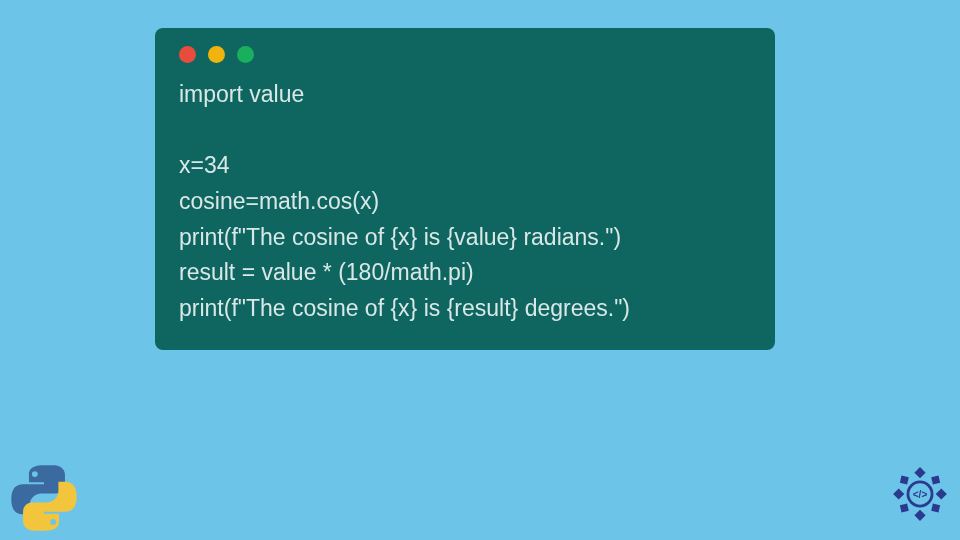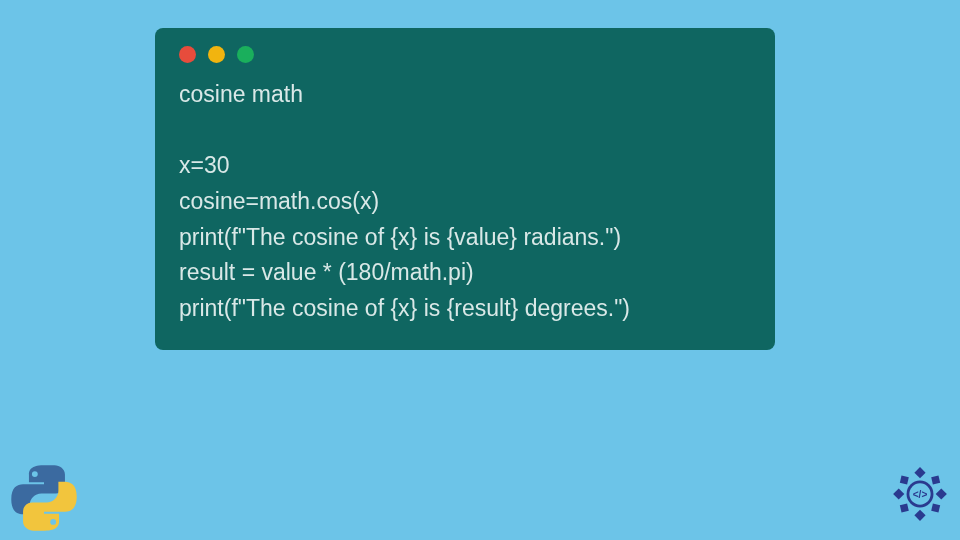--- a/index.html
+++ b/index.html
@@ -69,23 +69,23 @@
 </style>
 </head>
 <body>
 
 <div class="code-window">
   <div class="dots">
     <div class="dot red"></div>
     <div class="dot amber"></div>
     <div class="dot green"></div>
   </div>
-  <div class="code"><span>cosine math</span>
+  <div class="code"><span>import value</span>
 <span></span>
-<span>x=30</span>
+<span>x=34</span>
 <span>cosine=math.cos(x)</span>
 <span>print(f"The cosine of {x} is {value} radians.")</span>
 <span>result = value * (180/math.pi)</span>
 <span>print(f"The cosine of {x} is {result} degrees.")</span></div>
 </div>
 
 <div class="python-logo">
   <svg viewBox="0 0 110 110" width="72" height="72">
     <path fill="#3b6aa0" d="M54 5c-20 0-22 9-22 14v12h23v3H23c-9 0-18 5-18 23s9 23 18 23h10V66c0-10 8-18 18-18h22c8 0 14-6 14-14V19c0-8-8-14-16-14H54zM41 14a4.5 4.5 0 1 1 0 9 4.5 4.5 0 0 1 0-9z"></path>
     <path fill="#f2c53d" d="M56 105c20 0 22-9 22-14V79H55v-3h32c9 0 18-5 18-23s-9-23-18-23H77v14c0 10-8 18-18 18H37c-8 0-14 6-14 14v15c0 8 8 14 16 14h17zM69 96a4.5 4.5 0 1 1 0-9 4.5 4.5 0 0 1 0 9z"></path>

